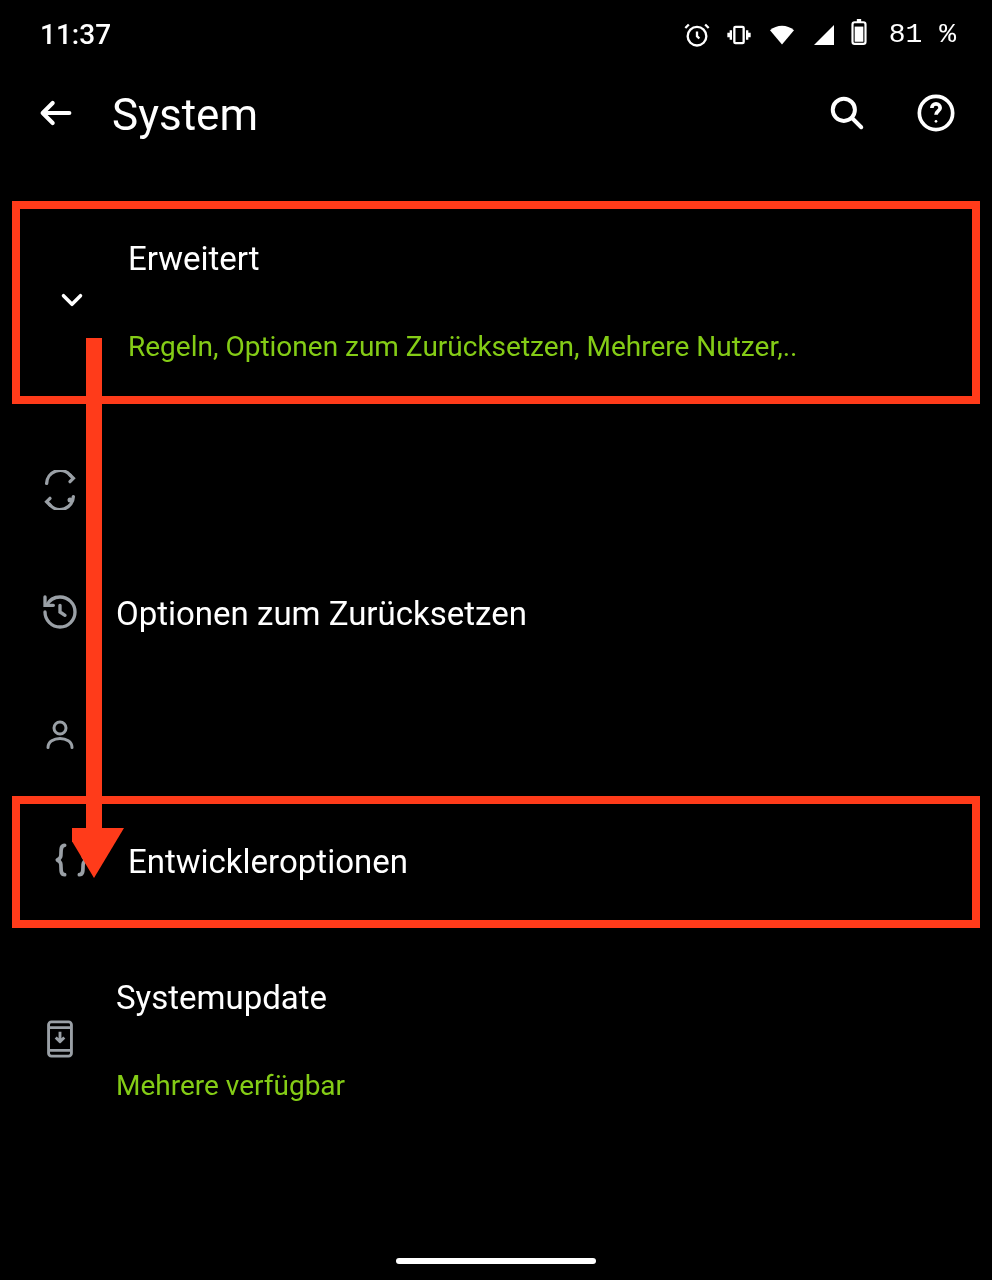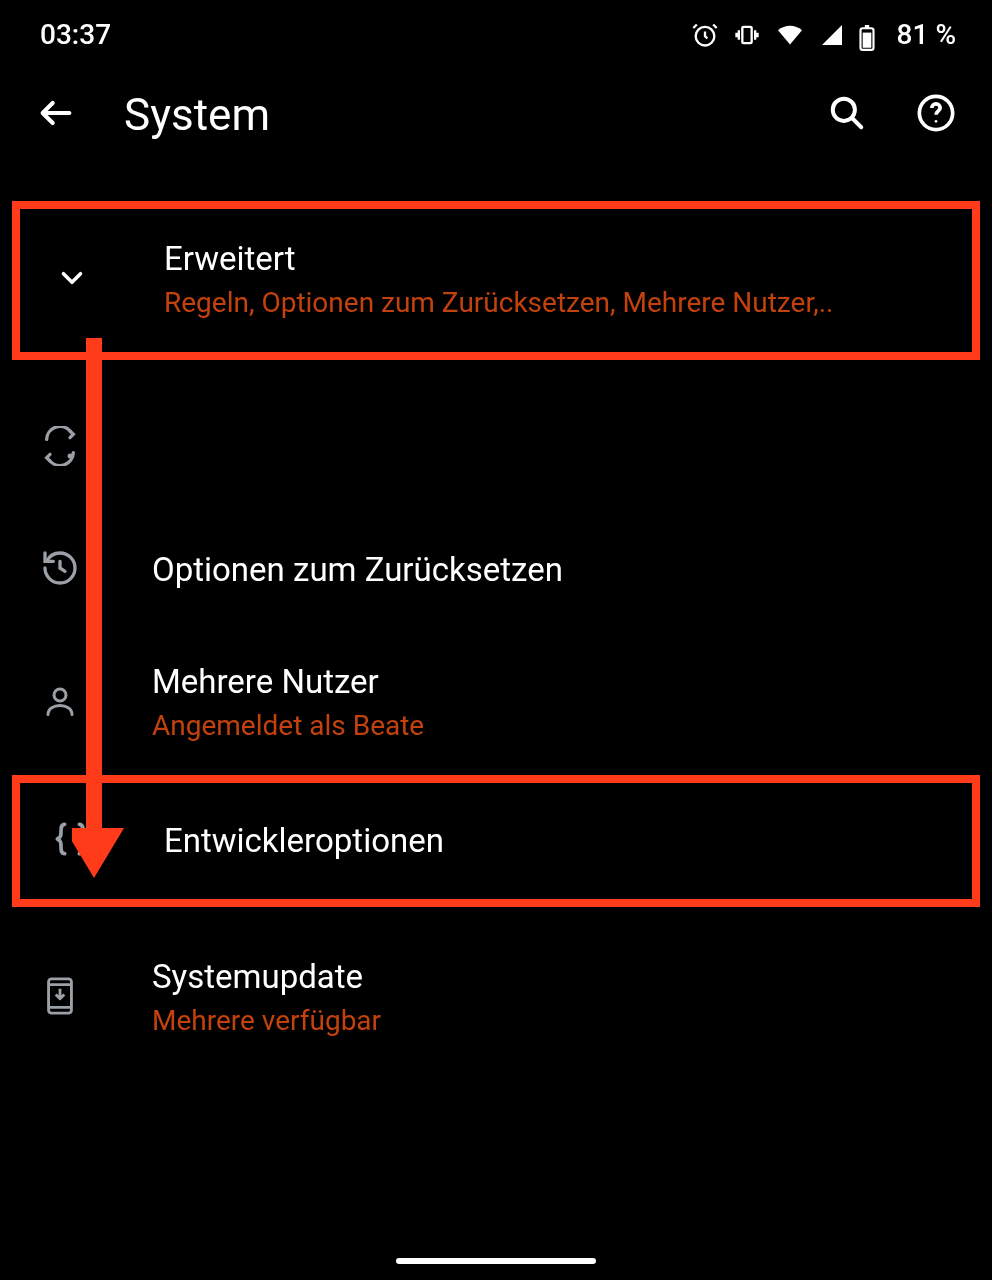--- a/index.html
+++ b/index.html
@@ -23,40 +23,40 @@
     .status-right {
       display: flex;
       align-items: center;
       gap: 14px;
     }
     .status-right svg { display: block; }
     .app-bar {
       display: flex;
       align-items: center;
       padding: 20px 36px 30px 36px;
-      gap: 48px;
+      gap: 36px;
     }
     .app-bar-title {
       font-size: 44px;
       font-weight: 400;
       flex: 1;
     }
     .app-bar-actions {
       display: flex;
       gap: 50px;
       align-items: center;
     }
     .list {
       padding-top: 30px;
     }
     .list-item {
       display: flex;
       align-items: center;
       padding: 30px 24px 30px 36px;
-      gap: 68px;
+      gap: 32px;
       min-height: 120px;
     }
     .list-item.highlighted {
       border: 8px solid #ff3b1a;
       margin: 0 12px;
       padding-left: 28px;
       padding-right: 16px;
     }
     .icon-slot {
       width: 48px;
@@ -72,22 +72,23 @@
       gap: 6px;
       min-width: 0;
     }
     .item-title {
       font-size: 33px;
       color: #fff;
       font-weight: 400;
     }
     .item-subtitle {
       font-size: 28px;
-      color: #c2410c;
+      color: #84cc16;
       line-height: 1.35;
+      margin-top: 44px;
     }
     .arrow-connector {
       position: absolute;
       left: 72px;
       top: 338px;
       width: 80px;
       height: 560px;
       pointer-events: none;
       z-index: 5;
     }
@@ -96,34 +97,35 @@
       bottom: 16px;
       left: 50%;
       transform: translateX(-50%);
       width: 200px;
       height: 6px;
       background: #fff;
       border-radius: 3px;
     }
     .battery-box {
       display: inline-flex;
-      align-items: flex-end;
+      align-items: flex-start;
       gap: 22px;
+      font-family: Liberation Mono, monospace;
     }
     .truncate {
       white-space: nowrap;
       overflow: hidden;
       text-overflow: ellipsis;
     }
   </style>
 </head>
 <body>
 
 <div class="status-bar">
-  <span>03:37</span>
+  <span>11:37</span>
   <div class="status-right">
     <span>
       <svg width="28" height="28" viewBox="0 0 24 24" fill="none" stroke="#fff" stroke-width="2">
         <circle cx="12" cy="13" r="8"></circle>
         <path d="M12 9v4l2 2"></path>
         <path d="M5 3L2 6M19 3l3 3"></path>
       </svg>
     </span>
     <span>
       <svg width="28" height="28" viewBox="0 0 24 24" fill="#fff">
@@ -223,24 +225,20 @@
 
   <div class="list-item">
     <div class="icon-slot">
       <span>
         <svg width="36" height="36" viewBox="0 0 24 24" fill="none" stroke="#9aa0a6" stroke-width="2" stroke-linecap="round">
           <circle cx="12" cy="8" r="4"></circle>
           <path d="M4 21c0-4 4-6 8-6s8 2 8 6"></path>
         </svg>
       </span>
     </div>
-    <div class="item-text">
-      <span class="item-title">Mehrere Nutzer</span>
-      <span class="item-subtitle">Angemeldet als Beate</span>
-    </div>
   </div>
 
   <div class="list-item highlighted" style="min-height:132px;">
     <div class="icon-slot">
       <span>
         <svg width="44" height="44" viewBox="0 0 24 24" fill="none" stroke="#9aa0a6" stroke-width="2" stroke-linecap="round" stroke-linejoin="round">
           <path d="M8 4c-2 0-2 2-2 4s0 3-2 4c2 1 2 2 2 4s0 4 2 4"></path>
           <path d="M16 4c2 0 2 2 2 4s0 3 2 4c-2 1-2 2-2 4s0 4-2 4"></path>
         </svg>
       </span>

